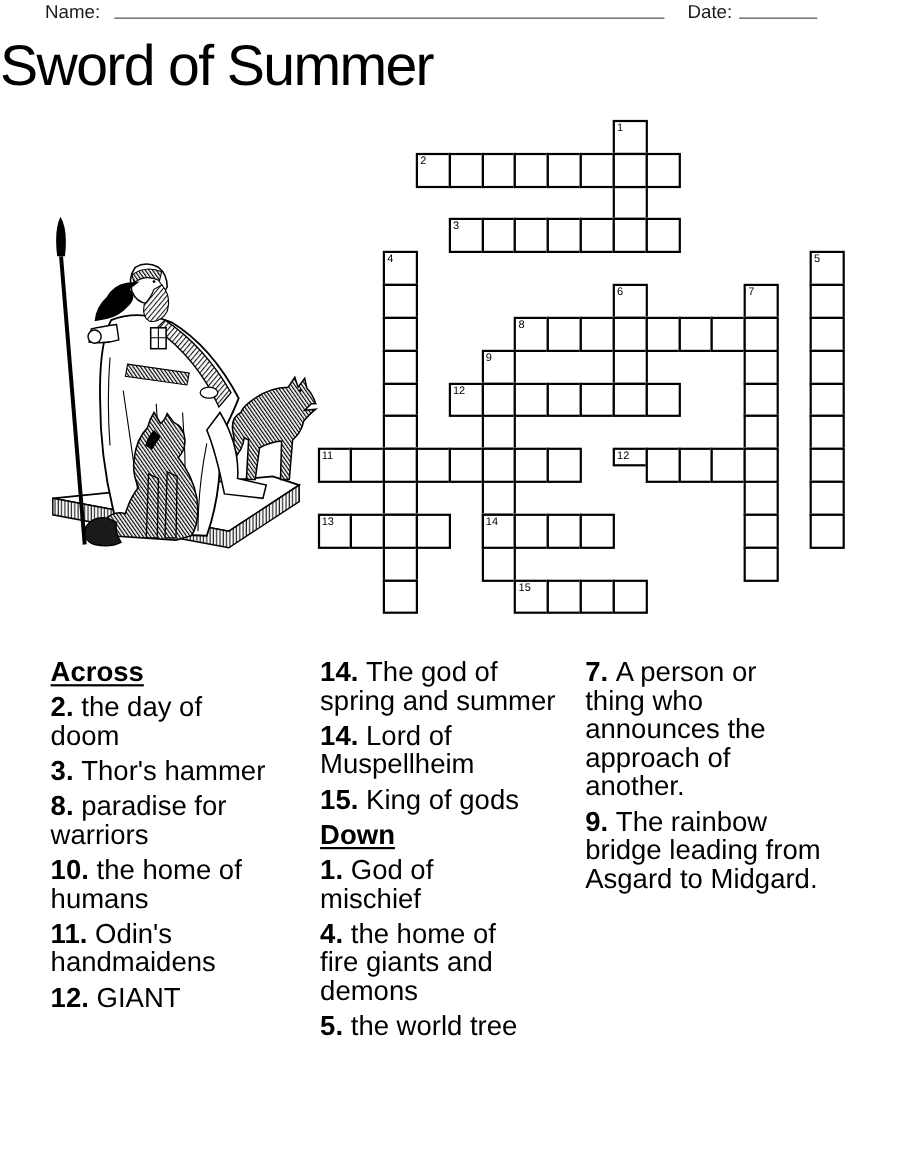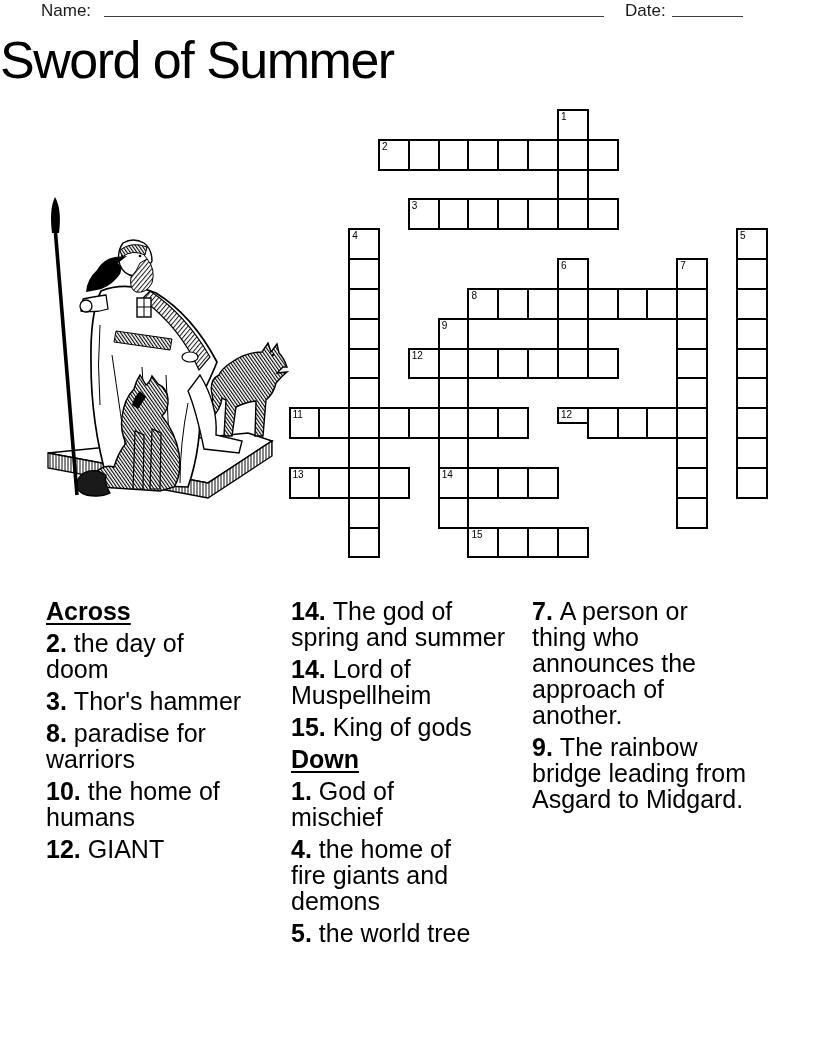--- a/index.html
+++ b/index.html
@@ -245,20 +245,22 @@
   <div id="clues">
       <div class="clue-col cc0">
         <div class="clue-heading">Across</div>
         <div class="clue"><span class="num">2.</span><span class="txt">the day of
 doom</span></div>
         <div class="clue"><span class="num">3.</span><span class="txt">Thor's hammer</span></div>
         <div class="clue"><span class="num">8.</span><span class="txt">paradise for
 warriors</span></div>
         <div class="clue"><span class="num">10.</span><span class="txt">the home of
 humans</span></div>
+        <div class="clue"><span class="num">11.</span><span class="txt">Odin's
+handmaidens</span></div>
         <div class="clue"><span class="num">12.</span><span class="txt">GIANT</span></div>
       </div>
       <div class="clue-col cc1">
         <div class="clue"><span class="num">14.</span><span class="txt">The god of
 spring and summer</span></div>
         <div class="clue"><span class="num">14.</span><span class="txt">Lord of
 Muspellheim</span></div>
         <div class="clue"><span class="num">15.</span><span class="txt">King of gods</span></div>
         <div class="clue-heading">Down</div>
         <div class="clue"><span class="num">1.</span><span class="txt">God of

